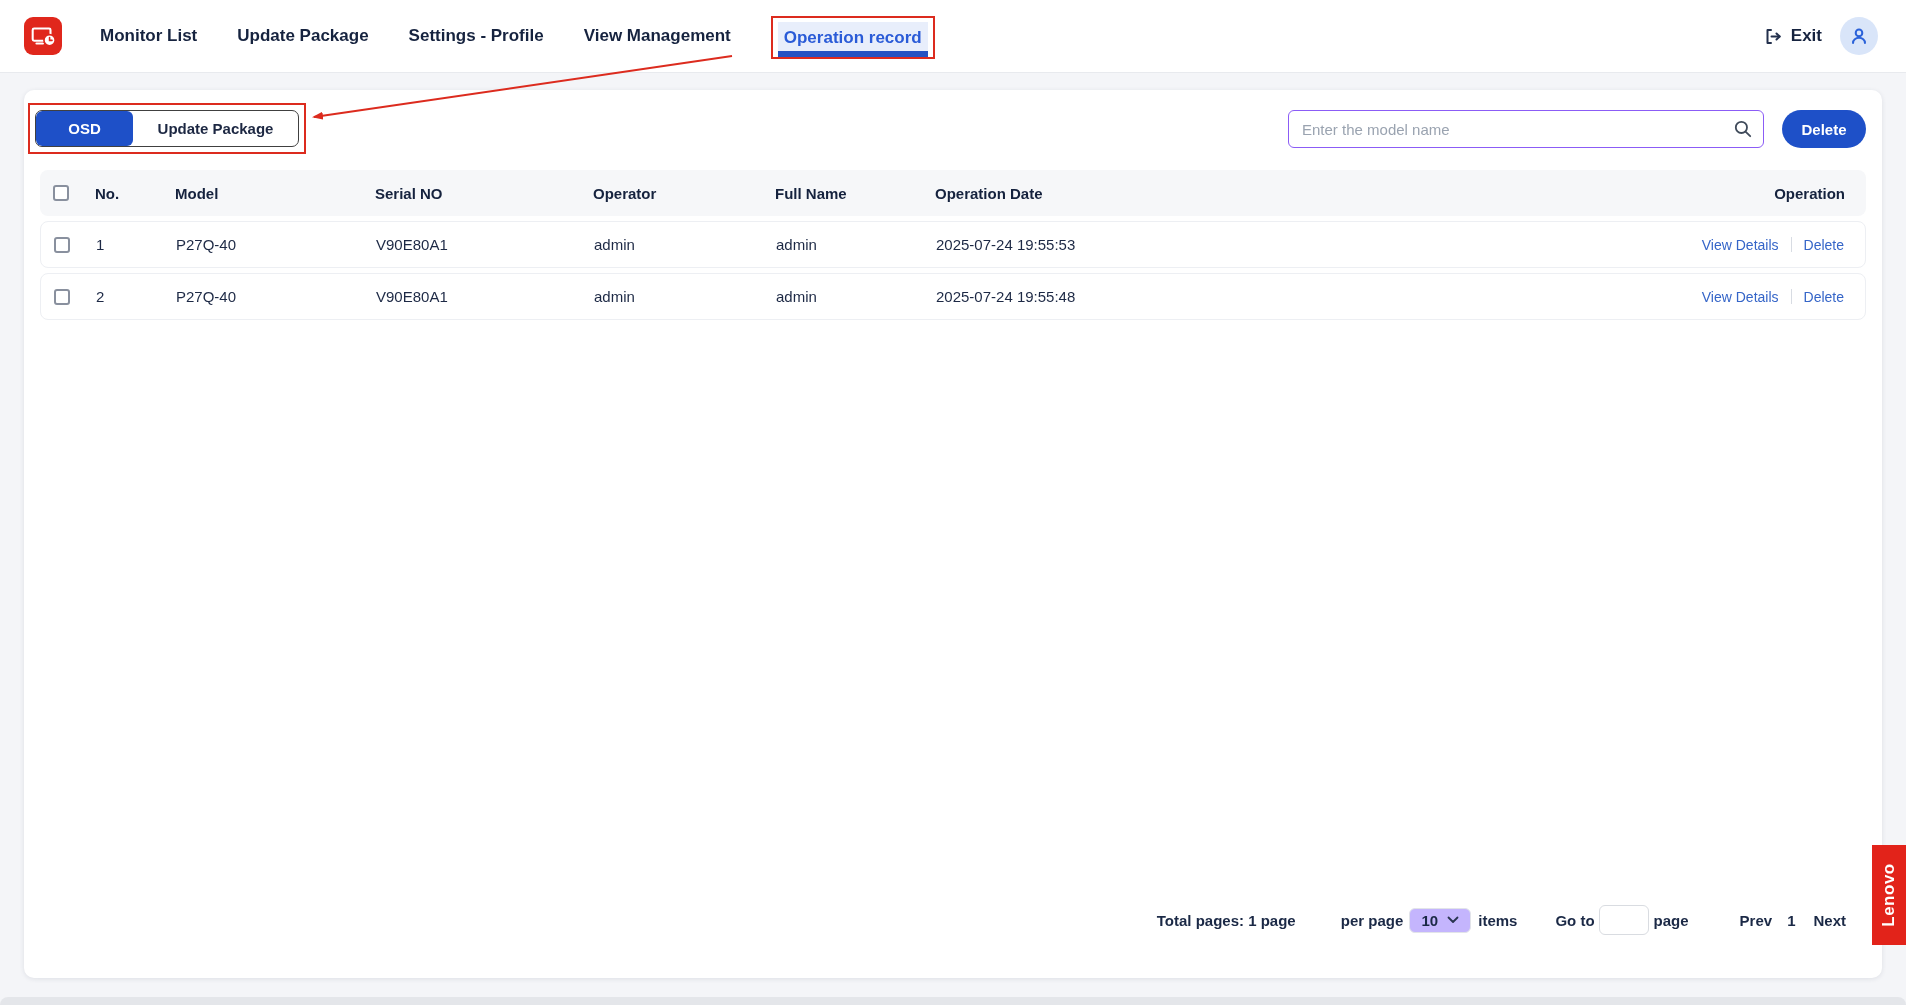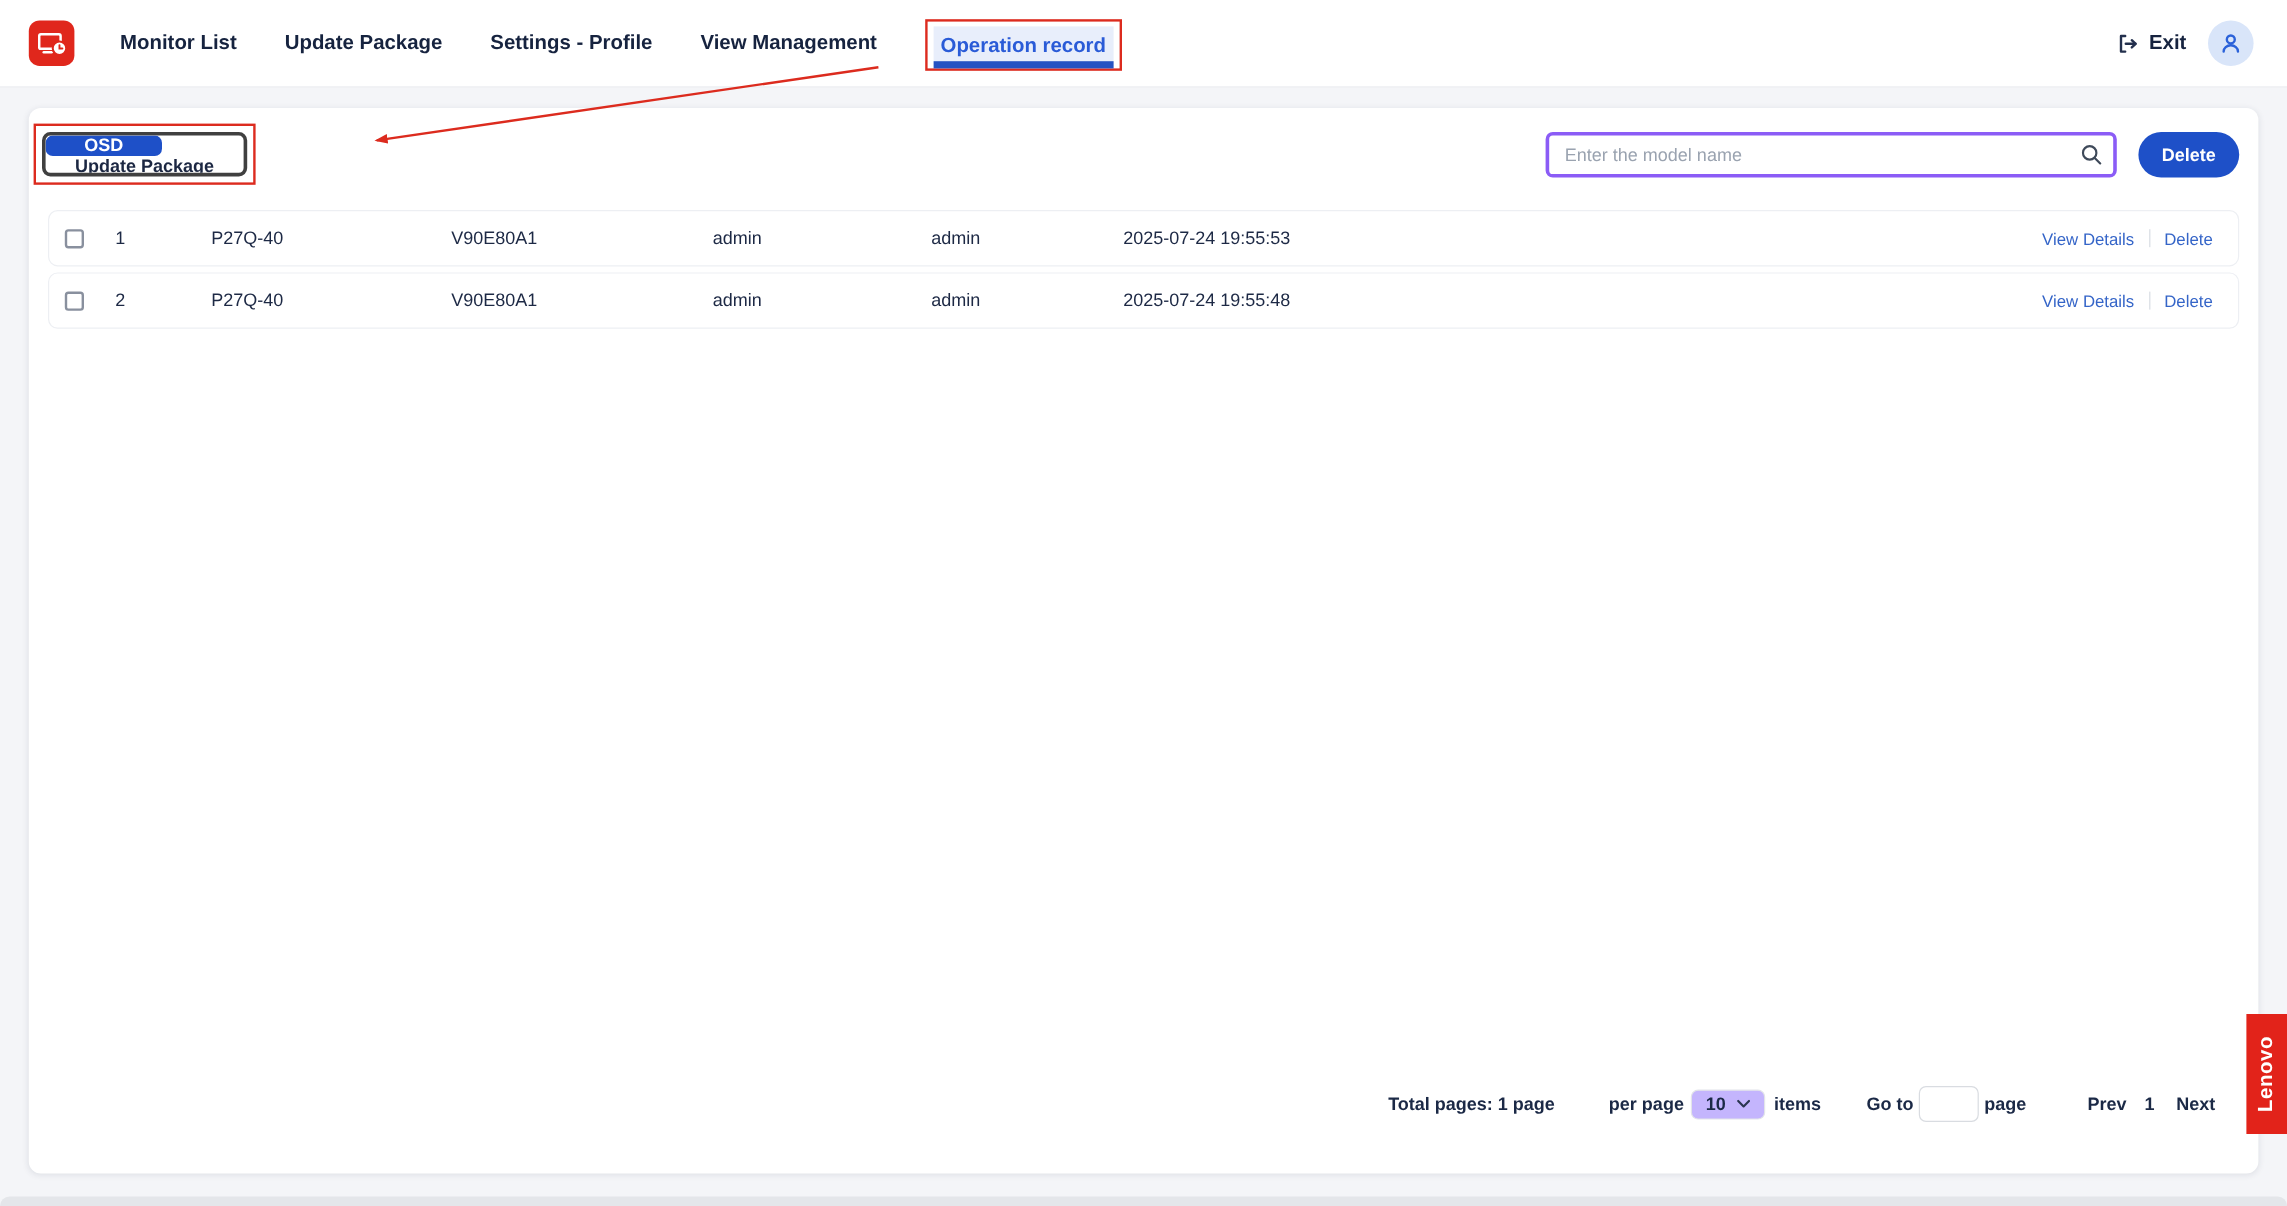--- a/index.html
+++ b/index.html
@@ -53,33 +53,33 @@
   }
 
   
   .toolbar {
     position:absolute; top:13px; left:4px; right:16px;
     display:flex; justify-content:space-between; align-items:flex-start;
   }
   .toggle-annotation { border:2px solid #dc2b1e; padding:5px; }
   .toggle {
     display:flex; height:37px; background:#fff;
-    border:3px solid #404040; border-radius:7px; overflow:hidden;flex-direction:column;
+    border:1px solid #404040; border-radius:7px; overflow:hidden;
   }
   .toggle-seg {
     display:flex; align-items:center; justify-content:center;
     font-size:15px; font-weight:700; cursor:pointer; color:#1c2742;
   }
   .toggle-seg.active { width:97px; background:#1e50c8; color:#fff; border-radius:6px; }
   .toggle-seg.inactive { width:165px; }
 
   .toolbar-right { display:flex; align-items:center; margin-top:7px; }
   .search-wrap { position:relative; width:476px; }
   .search-input {
-    width:100%; height:38px; border:3px solid #8b5cf6; border-radius:6px;
+    width:100%; height:38px; border:1px solid #8b5cf6; border-radius:6px;
     font-size:15px; padding:0 42px 0 13px; color:#1c2742; outline:none;
     font-family:"Liberation Sans", sans-serif; background:#fff;
   }
   .search-input::placeholder { color:#9aa3b0; }
   .search-icon { position:absolute; right:12px; top:10px; cursor:pointer; }
   .btn-delete {
     margin-left:18px; width:84px; height:38px; border:none; border-radius:19px;
     background:#1e50c8; color:#fff; font-size:15px; font-weight:700; cursor:pointer;
     font-family:"Liberation Sans", sans-serif;
   }
@@ -219,20 +219,32 @@
             <circle cx="7.4" cy="7.4" r="5.6" fill="none" stroke="#3f4a5a" stroke-width="1.8"></circle>
             <line x1="11.8" y1="11.8" x2="16.2" y2="16.2" stroke="#3f4a5a" stroke-width="1.8" stroke-linecap="round"></line>
           </svg>
         </span>
       </div>
       <button class="btn-delete">Delete</button>
     </div>
   </div>
 
   <div class="table-area">
+    <div class="thead">
+      <div class="c-check">
+        <div class="checkbox"></div>
+      </div>
+      <div class="c-no">No.</div>
+      <div class="c-model">Model</div>
+      <div class="c-serial">Serial NO</div>
+      <div class="c-operator">Operator</div>
+      <div class="c-fullname">Full Name</div>
+      <div class="c-date">Operation Date</div>
+      <div class="c-op">Operation</div>
+    </div>
 
     <div class="trow">
       <div class="c-check">
         <div class="checkbox"></div>
       </div>
       <div class="c-no">1</div>
       <div class="c-model">P27Q-40</div>
       <div class="c-serial">V90E80A1</div>
       <div class="c-operator">admin</div>
       <div class="c-fullname">admin</div>

